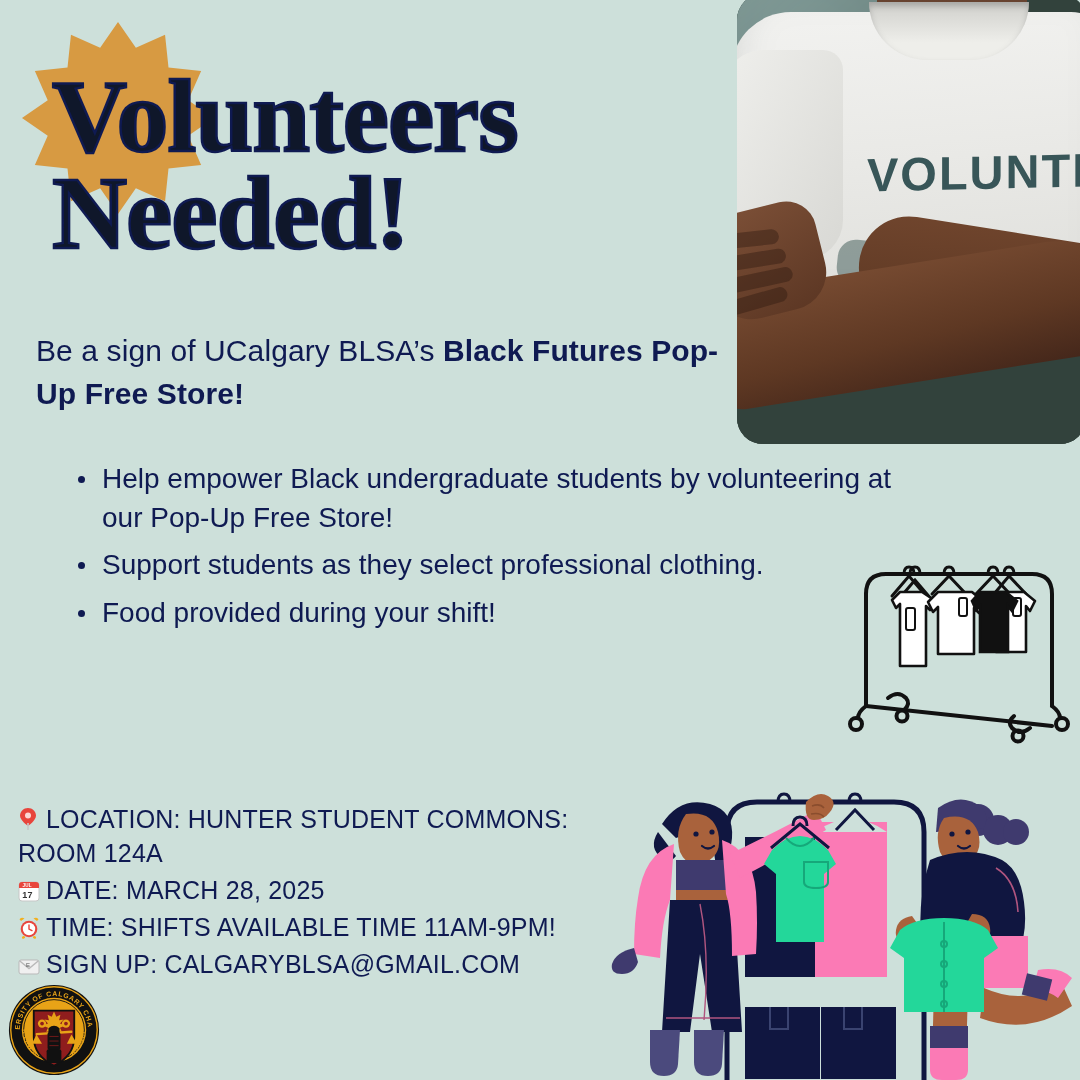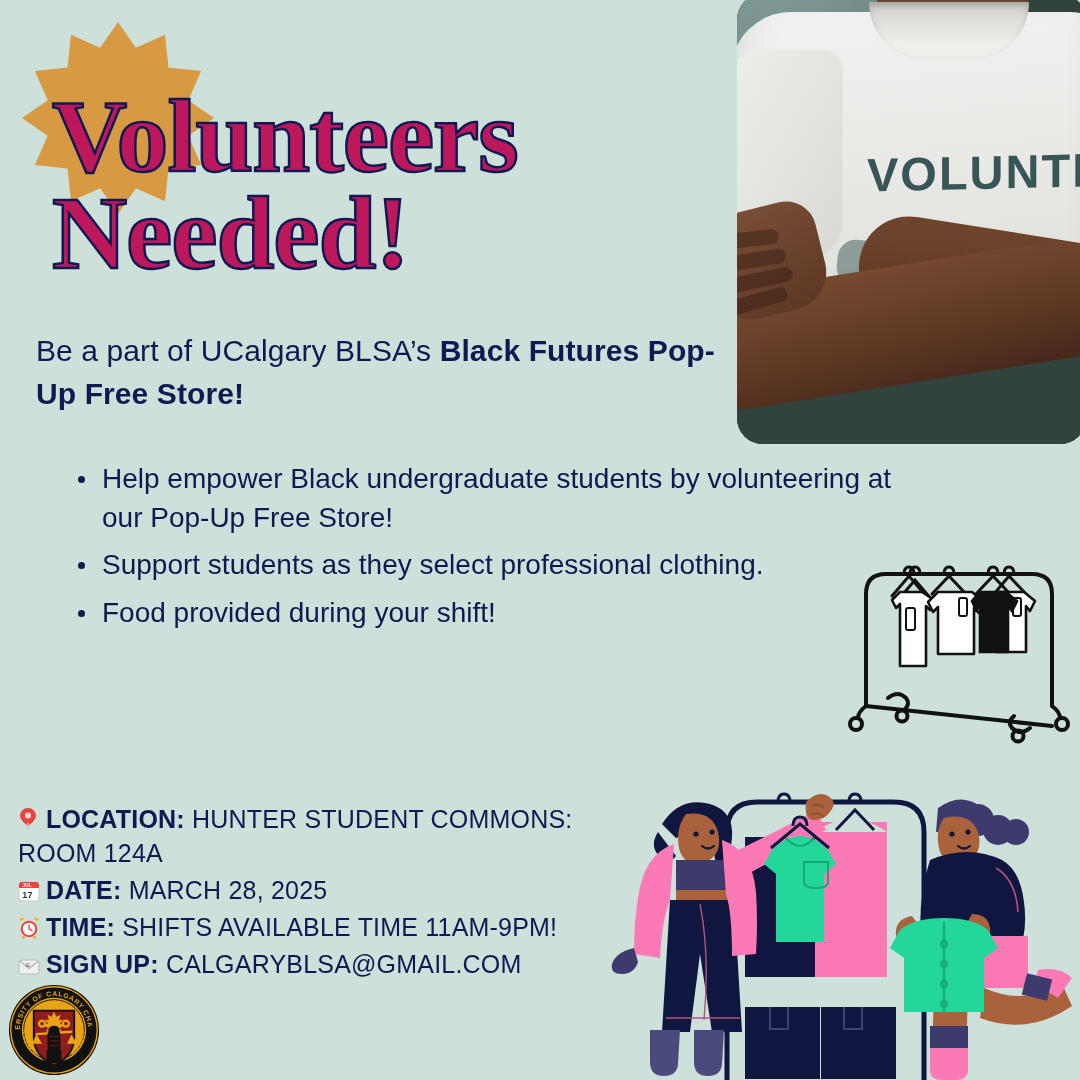--- a/index.html
+++ b/index.html
@@ -130,28 +130,28 @@
   
   .starburst {
     position: absolute;
     left: 22px; top: 22px;
     width: 192px; height: 192px;
   }
 
   
   .title {
     position: absolute;
-    left: 52px; top: 88px;
+    left: 52px; top: 68px;
     width: 660px;
     font-family: "Liberation Serif", serif;
     font-weight: 700;
     font-size: 104px;
     line-height: .93;
     letter-spacing: -1px;
-    color: #be185d;
+    color: #0f172a;
     -webkit-text-stroke: 2.5px #0f1a52;
   }
   .title .l2 { display: block; }
 
   
   .subtitle {
     position: absolute;
     left: 36px; top: 330px;
     width: 690px;
     font-size: 30px;
@@ -199,21 +199,21 @@
   .details {
     position: absolute;
     left: 18px; top: 802px;
     width: 560px;
     font-size: 25px;
     line-height: 1.36;
     color: #0f1a52;
     letter-spacing: .2px;
   }
   .details .row { margin-bottom: 3px; }
-  .details .lbl { font-weight: 700; }
+  .details .lbl { font-weight: 400; }
   .details .ico {
     display: inline-block;
     width: 26px;
     vertical-align: -3px;
     margin-right: 2px;
   }
   .details .val { font-weight: 400; }
 
   
   .ico svg { display: block; }
@@ -259,21 +259,21 @@
 
   <svg class="starburst" viewBox="0 0 100 100">
     <polygon fill="#d79a42" points="50,0 59.3,13.4 74.5,6.7 76.3,23.7 93.3,25.5 86.6,40.7 100,50 86.6,59.3 93.3,74.5 76.3,76.3 74.5,93.3 59.3,86.6 50,100 40.7,86.6 25.5,93.3 23.7,76.3 6.7,74.5 13.4,59.3 0,50 13.4,40.7 6.7,25.5 23.7,23.7 25.5,6.7 40.7,13.4"></polygon>
   </svg>
 
   <div class="title">
     <span>Volunteers</span>
     <span class="l2">Needed!</span>
   </div>
 
-  <div class="subtitle"><span>Be a part of UCalgary BLSA’s </span><b>Black Futures Pop-Up Free Store!</b></div>
+  <div class="subtitle"><span>Be a sign of UCalgary BLSA’s </span><b>Black Futures Pop-Up Free Store!</b></div>
 
   <ul class="bullets">
     <li>Help empower Black undergraduate students by volunteering at our Pop-Up Free Store!</li>
     <li>Support students as they select professional clothing.</li>
     <li>Food provided during your shift!</li>
   </ul>
 
   <svg class="rack" viewBox="0 0 222 200">
     <g fill="none" stroke="#111111" stroke-width="4" stroke-linecap="round" stroke-linejoin="round">
 

